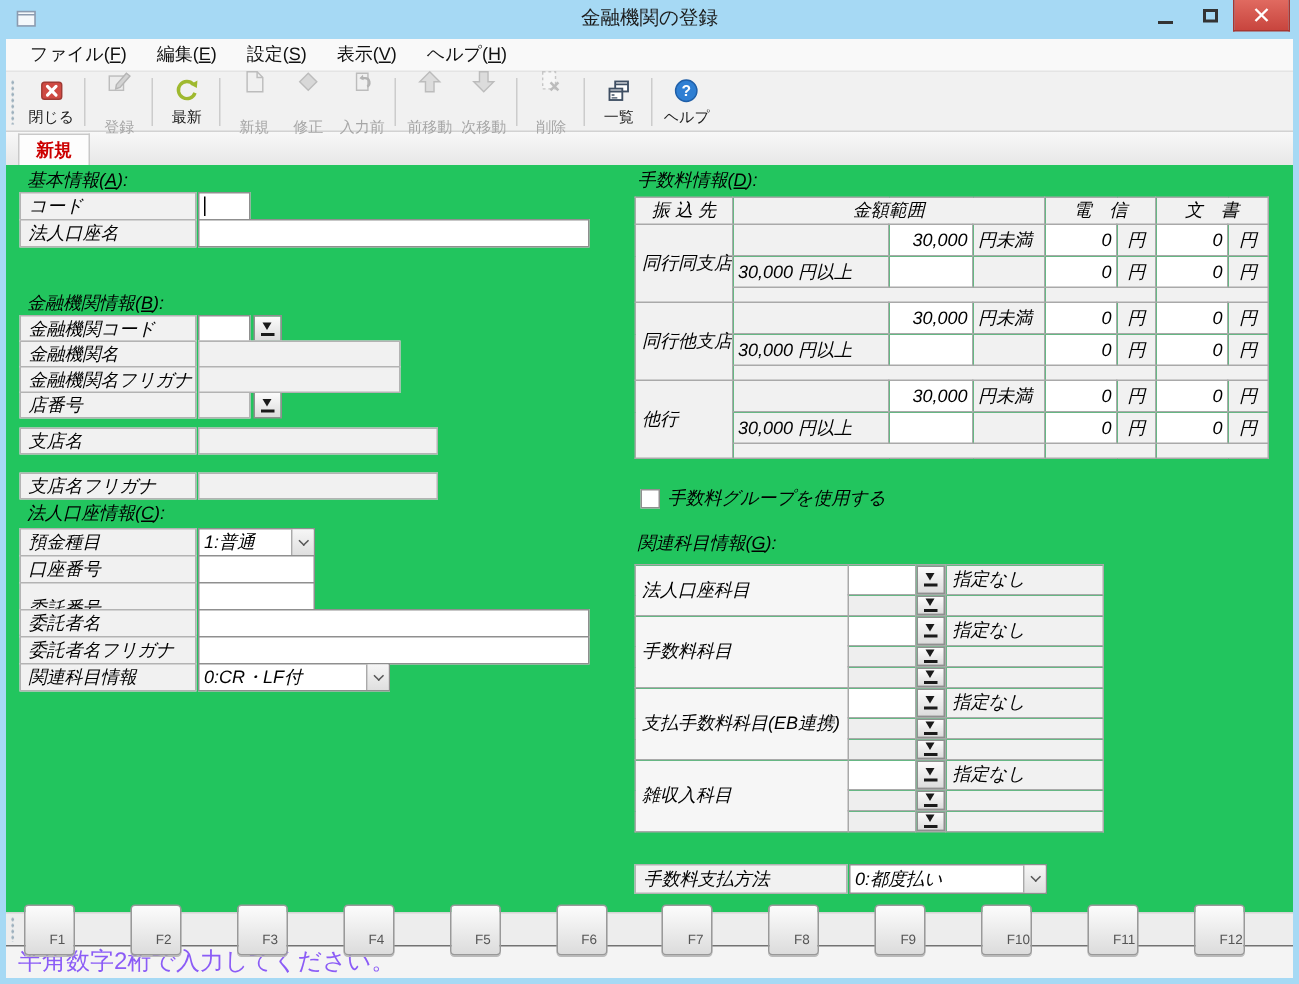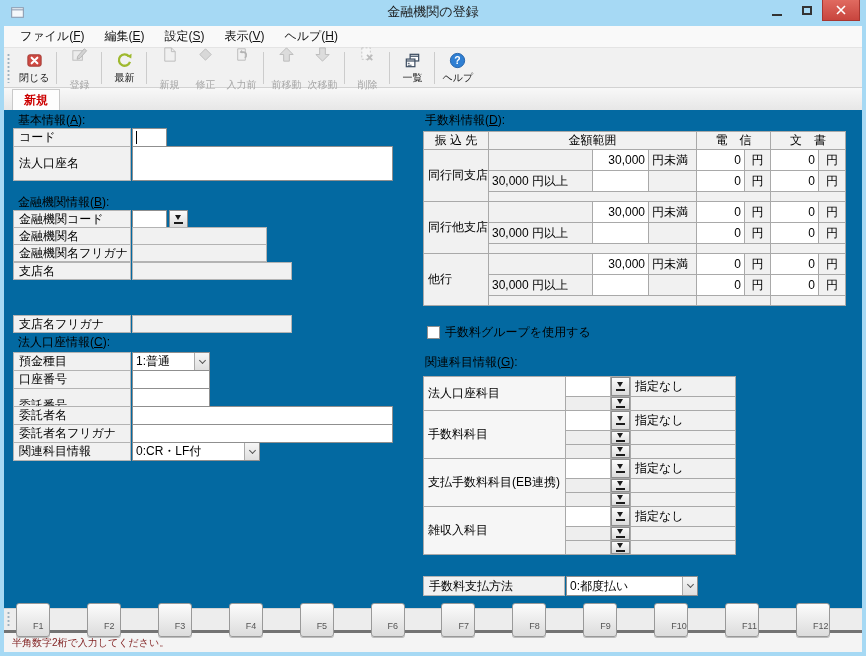--- a/index.html
+++ b/index.html
@@ -36,21 +36,21 @@
   .tbtn .ticon { height:19px; display:flex; align-items:center; }
   .tbtn .tlabel { font-size:10px; color:#1a1a1a; margin-top:1px; white-space:nowrap; }
   .tbtn.dis .tlabel { color:#a6a6a6;margin-top:14px; }
   .tsep { width:1px; height:32px; background:#cccccc; margin:0 4px; }
 
   .tabstrip { height:22px; background:linear-gradient(#f8f8f8,#e7e7e7); display:flex; align-items:flex-end; }
   .tab { margin-left:8px; width:48px; height:21px; background:#fdfdfd; border:1px solid #c9c9c9;
          border-bottom:none; display:flex; align-items:center; justify-content:center;
          font-size:12px; font-weight:bold; color:#cc0000; }
 
-  .content { flex:1; position:relative; background:#0369a1; font-size:12px; }
+  .content { flex:1; position:relative; background:#22c55e; font-size:12px;font-style:italic; }
 
   .shead { position:absolute; font-size:12px; color:#000; white-space:nowrap; }
 
   
   .frow { position:absolute; display:flex; }
   .flabel { width:118px; background:#f1f1f1; border:1px solid #b3b3b3;
             font-size:12px; color:#000; padding-left:5px; display:flex; align-items:center; }
   .tin { border:1px solid #8f8f8f; background:#fff; margin-left:1px;
          font-size:12px; padding:0 3px; display:flex; align-items:center; }
   .tin.dis { background:#f1f1f1; border-color:#b3b3b3; }
@@ -104,22 +104,22 @@
   .payrow .flabel { width:142px; }
   .payrow .combo { width:132px; }
 
   
   .fkeybar { height:22px; background:#ededed; border-top:1px solid #d4d4d4; position:relative;
              display:flex; align-items:center; justify-content:space-between; padding:0 32px 0 12px; }
   .fkeybar .grip { top:2px; height:17px; }
   .fkey { width:26px; height:16px; font-size:9px; color:#555; background:linear-gradient(#fcfcfc,#dcdcdc);
           border:1px solid #999; border-radius:3px; padding:16px; line-height:13px;
           box-shadow:0 1px 0 #bbb; font-family:"Liberation Sans","DejaVu Sans",sans-serif; }
-  .statusbar { height:22px; background:#f4f4f4; border-top:3px solid #737373;
-               display:flex; align-items:center; padding-left:8px; font-size:10px; color:#7f1d1d; }
+  .statusbar { height:22px; background:#f4f4f4; border-top:1px solid #737373;
+               display:flex; align-items:center; padding-left:8px; font-size:16px; color:#8b5cf6; }
 </style>
 </head>
 <body>
 
 <div class="window">
 
   <div class="titlebar">
     <span class="win-icon">
       <svg viewBox="0 0 16 16" width="17" height="17">
           <rect x="2.5" y="3.5" width="11" height="9" fill="#f4f8fb" stroke="#8b9bb0"></rect>
@@ -269,21 +269,21 @@
         </div>
     </div>
 
     <div class="content">
 
       <div class="shead" style="left:14px; top:2px;"><span>基本情報(</span><span class="mn">A</span><span>):</span></div>
       <div class="frow" style="left:9px; top:18px; height:19px;">
         <div class="flabel">コード</div>
         <div class="tin caret" style="width:35px;"></div>
       </div>
-      <div class="frow" style="left:9px; top:36px; height:35px;">
+      <div class="frow" style="left:9px; top:36px; height:19px;">
         <div class="flabel">法人口座名</div>
         <div class="tin" style="width:261px;"></div>
       </div>
 
       <div class="shead" style="left:14px; top:84px;"><span>金融機関情報(</span><span class="mn">B</span><span>):</span></div>
       <div class="frow" style="left:9px; top:100px; height:18px;">
         <div class="flabel">金融機関コード</div>
         <div class="tin" style="width:35px;"></div>
         <button class="lkbtn">
             <i class="lkicon"></i>
@@ -297,21 +297,21 @@
         <div class="flabel">店番号</div>
         <div class="tin dis" style="width:35px;"></div>
         <button class="lkbtn">
             <i class="lkicon"></i>
           </button>
       </div>
       <div class="frow" style="left:9px; top:134px; height:18px;">
         <div class="flabel">金融機関名フリガナ</div>
         <div class="tin dis" style="width:135px;"></div>
       </div>
-      <div class="frow" style="left:9px; top:152px; height:18px;">
+      <div class="frow" style="left:9px; top:175px; height:18px;">
         <div class="flabel">支店名</div>
         <div class="tin dis" style="width:160px;"></div>
       </div>
       <div class="frow" style="left:9px; top:185px; height:18px;margin-top:20px;">
         <div class="flabel">支店名フリガナ</div>
         <div class="tin dis" style="width:160px;"></div>
       </div>
 
       <div class="shead" style="left:14px; top:224px;"><span>法人口座情報(</span><span class="mn">C</span><span>):</span></div>
       <div class="frow" style="left:9px; top:242px; height:19px;">

